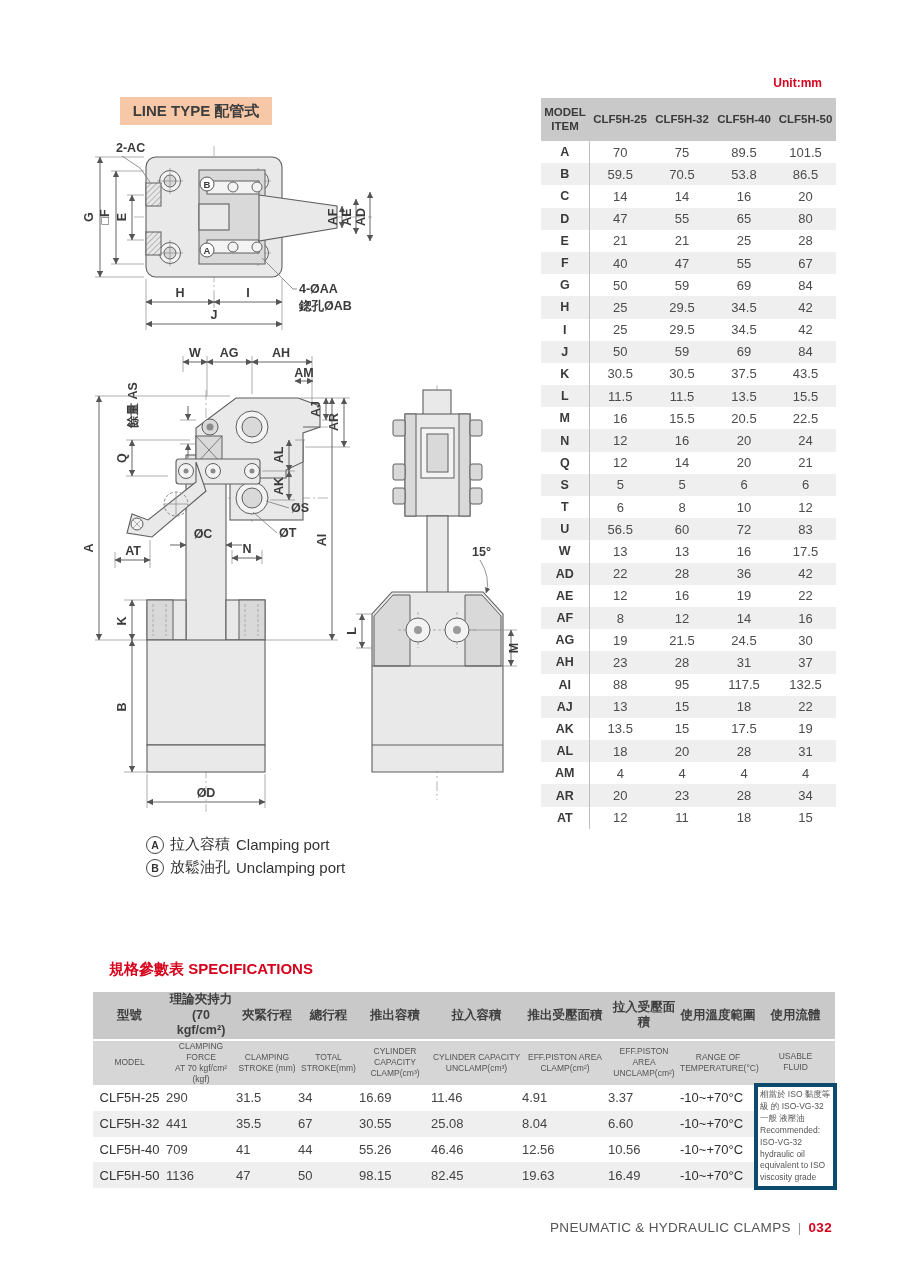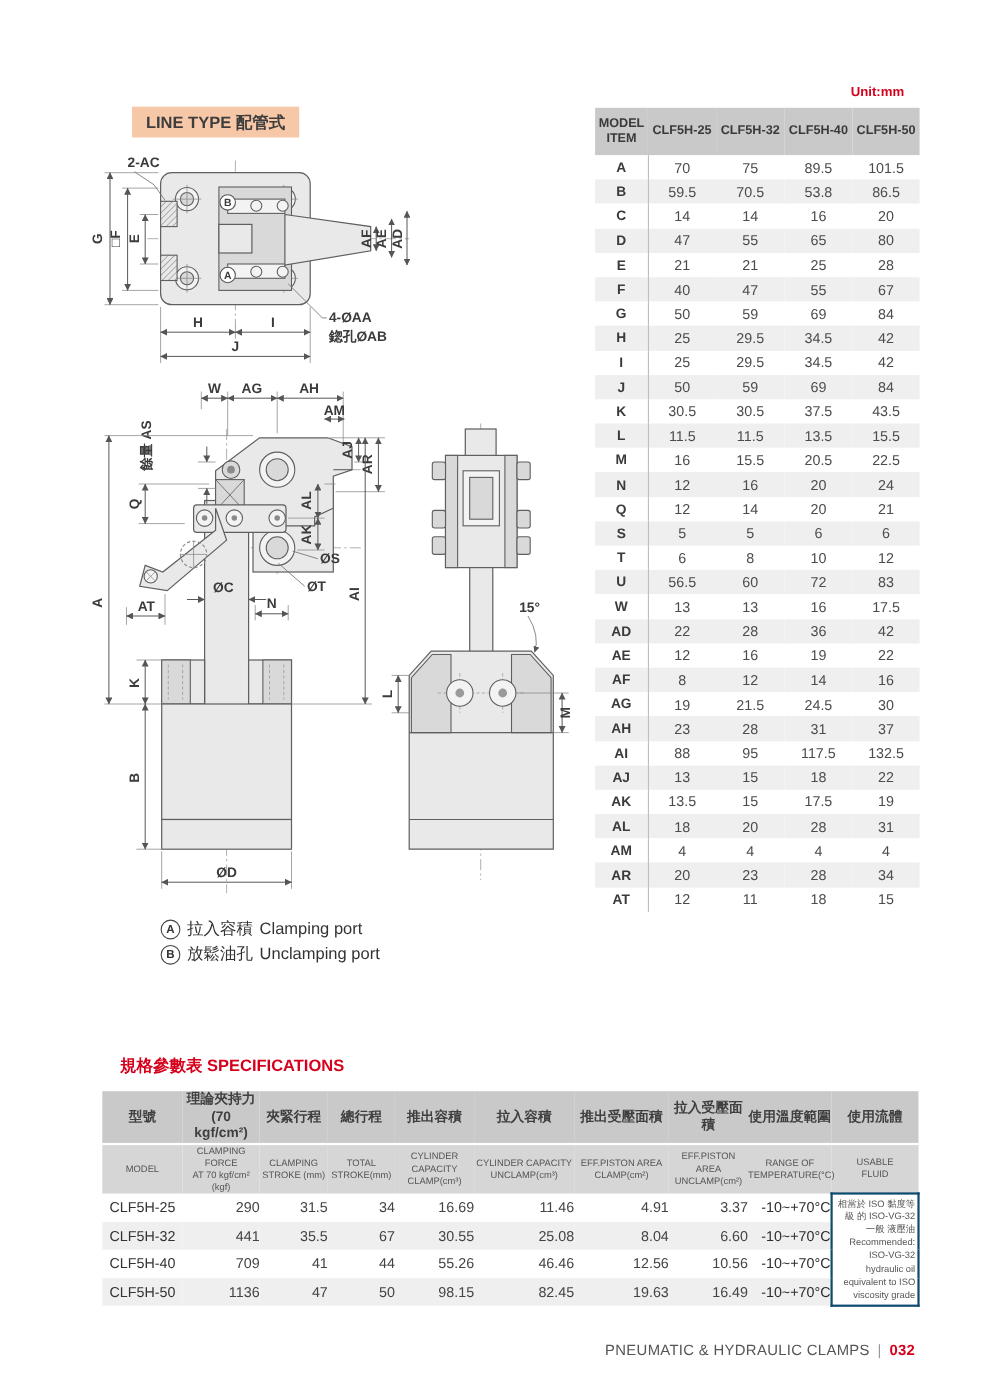--- a/index.html
+++ b/index.html
@@ -25,23 +25,23 @@
   
   .spec-title{position:absolute;left:109px;top:960px;font-size:15px;font-weight:bold;color:#d6001c;}
   .spec-table{position:absolute;left:93px;top:992px;width:742px;border-collapse:collapse;table-layout:fixed;}
   .spec-table thead tr.zh th{background:#c9c9c9;font-size:12.5px;color:#3f3f3f;height:45px;font-weight:bold;
                              white-space:pre-line;line-height:1.25;padding:0;text-align:center;}
   .spec-table thead tr.en th{background:#d6d6d6;font-size:8.5px;color:#555;height:35px;font-weight:normal;
                              white-space:pre-line;line-height:1.3;border-top:2px solid #fff;padding:0;text-align:center;}
   .spec-table tbody tr{height:25.5px;}
   .spec-table tbody tr:nth-child(even){background:#efefef;}
   .spec-table tbody th{font-size:13px;color:#333;font-weight:normal;text-align:center;padding:0;}
-  .spec-table tbody td{font-size:13px;color:#444;text-align:right;padding:0;}
+  .spec-table tbody td{font-size:13px;color:#444;text-align:left;padding:0;}
   .spec-table td.temp{font-weight:normal;color:#2e2e2e;}
-  .spec-table td.fluid{background:#fff;border:2px solid #0c4a6e;font-size:8.5px;color:#555;
+  .spec-table td.fluid{background:#fff;border:4px solid #0c4a6e;font-size:8.5px;color:#555;
                        white-space:pre-line;line-height:1.4;vertical-align:middle;padding:2px;}
 
   
   .legend{position:absolute;left:146px;top:833px;}
   .legend .row{display:flex;align-items:center;gap:6px;height:23px;font-size:15px;color:#333;}
   .legend .circ{width:16px;height:16px;border:1.3px solid #444;border-radius:50%;display:flex;flex:0 0 16px;
                 align-items:center;justify-content:center;font-size:10.5px;font-weight:bold;color:#333;}
 
   
   .footer{position:absolute;top:1220px;right:44px;font-size:13.5px;color:#555;letter-spacing:.3px;}

